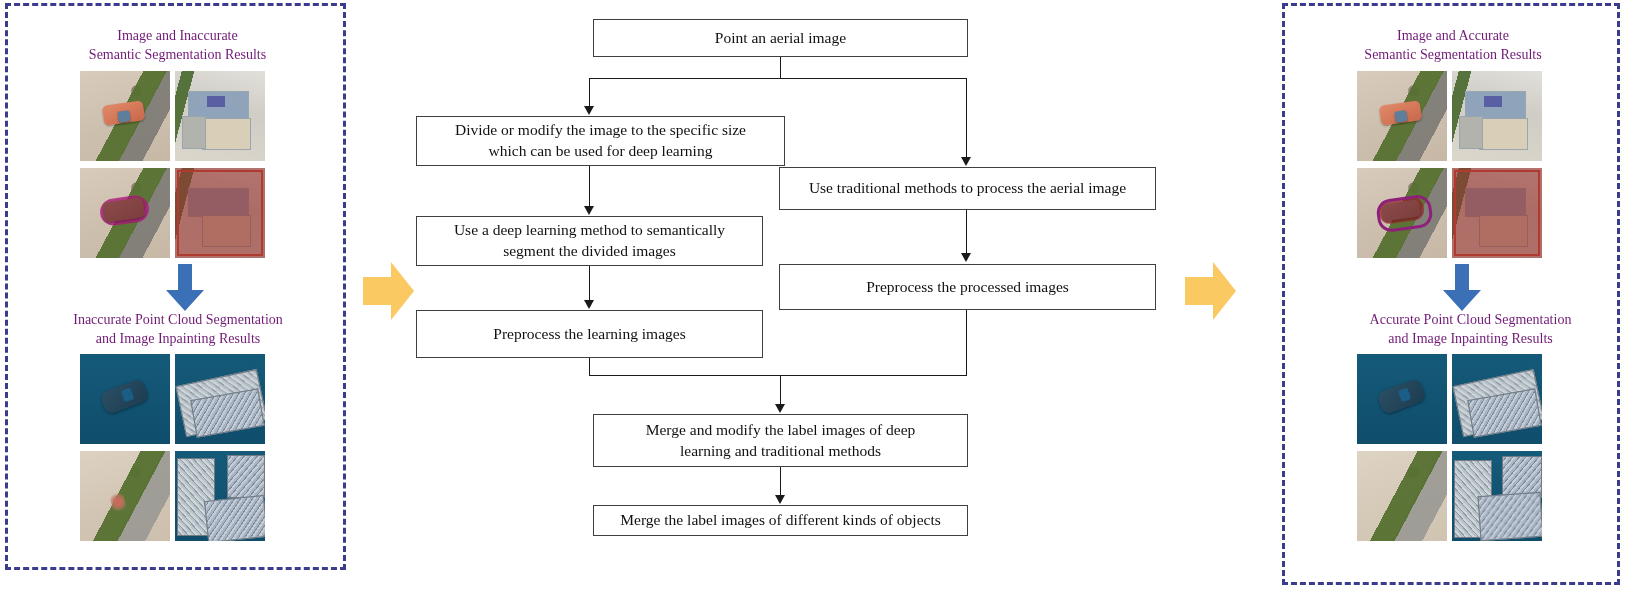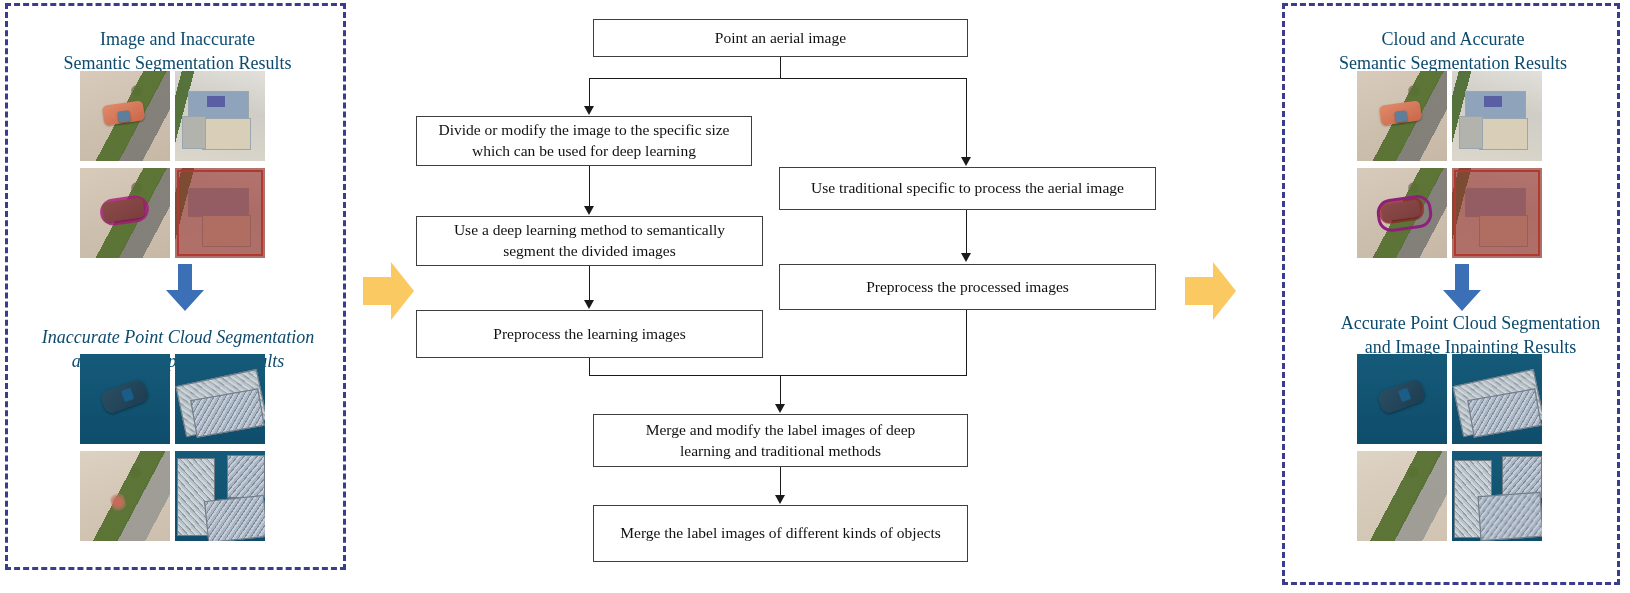--- a/index.html
+++ b/index.html
@@ -5,22 +5,22 @@
   html,body{margin:0;padding:0;background:#ffffff;}
   body{width:1630px;height:593px;position:relative;
        font-family:"Liberation Serif","DejaVu Serif",serif;color:#111;}
   .stage{position:absolute;inset:0;width:1630px;height:593px;overflow:hidden;}
 
   
   .panel{position:absolute;border:3px dashed #3b3c8e;box-sizing:border-box;}
   #left-panel{left:5px;top:3px;width:341px;height:567px;}
   #right-panel{left:1282px;top:3px;width:338px;height:582px;}
 
-  .panel-title{position:absolute;text-align:center;font-size:18px;line-height:1.35;
-               color:#0c4a6e;white-space:pre-line;}
+  .panel-title{position:absolute;text-align:center;font-size:14px;line-height:1.35;
+               color:#701a75;white-space:pre-line;}
 
   
   .thumb{position:absolute;width:90px;height:90px;overflow:hidden;}
   .thumb .px{position:absolute;inset:0;}
 
   
   .aerial-base{
     background:
       linear-gradient(118deg, rgba(120,140,70,0) 0 46%, rgba(86,112,48,.95) 46% 63%, rgba(120,140,70,0) 63% 100%),
       linear-gradient(118deg, rgba(105,105,105,0) 0 62%, rgba(118,118,112,.85) 62% 80%, rgba(105,105,105,0) 80% 100%),
@@ -129,21 +129,21 @@
       <div class="red-overlay"></div>
         <div class="red-edge"></div>
     </div>
 
     <div class="blue-arrow" style="left:155px;top:258px;">
       <svg width="44" height="48" viewBox="0 0 44 48">
           <polygon points="15,0 29,0 29,26 41,26 22,47 3,26 15,26" fill="#3b6fb6"></polygon>
         </svg>
     </div>
 
-    <div class="panel-title" style="left:6px;top:319px;width:328px;font-style:italic;">Inaccurate Point Cloud Segmentation
+    <div class="panel-title" style="left:6px;top:305px;width:328px;">Inaccurate Point Cloud Segmentation
 and Image Inpainting Results</div>
 
     <div class="thumb" style="left:72px;top:348px;">
       <div class="px pc-water"></div>
         <div class="pc-car">
           <div class="cw"></div>
         </div>
     </div>
     <div class="thumb" style="left:167px;top:348px;">
       <div class="px pc-water"></div>
@@ -165,36 +165,36 @@
   <div class="yellow-arrow" style="left:363px;top:256px;">
     <svg width="52" height="70" viewBox="0 0 52 70">
       <polygon points="0,21 28,21 28,6 51,35 28,64 28,49 0,49" fill="#fbc962"></polygon>
     </svg>
   </div>
 
   <div>
 
     <div class="fbox" id="n-input" style="left:593px;top:19px;width:375px;height:38px;">Point an aerial image</div>
 
-    <div class="fbox" id="n-divide" style="left:416px;top:116px;width:336px;height:50px;">Divide or modify the image to the specific size
+    <div class="fbox" id="n-divide" style="left:416px;top:116px;width:369px;height:50px;">Divide or modify the image to the specific size
 which can be used for deep learning</div>
 
     <div class="fbox" id="n-deep" style="left:416px;top:216px;width:347px;height:50px;">Use a deep learning method to semantically
 segment the divided images</div>
 
     <div class="fbox" id="n-pseg" style="left:416px;top:310px;width:347px;height:48px;">Preprocess the learning images</div>
 
-    <div class="fbox" id="n-trad" style="left:779px;top:167px;width:377px;height:43px;">Use traditional specific to process the aerial image</div>
+    <div class="fbox" id="n-trad" style="left:779px;top:167px;width:377px;height:43px;">Use traditional methods to process the aerial image</div>
 
     <div class="fbox" id="n-pproc" style="left:779px;top:264px;width:377px;height:46px;">Preprocess the processed images</div>
 
     <div class="fbox" id="n-merge1" style="left:593px;top:414px;width:375px;height:53px;">Merge and modify the label images of deep
 learning and traditional methods</div>
 
-    <div class="fbox" id="n-merge2" style="left:593px;top:505px;width:375px;height:57px;">Merge the label images of different kinds of objects</div>
+    <div class="fbox" id="n-merge2" style="left:593px;top:505px;width:375px;height:31px;">Merge the label images of different kinds of objects</div>
 
     <div class="conn vline" style="left:780px;top:57px;height:22px;"></div>
     <div class="conn hline" style="left:589px;top:78px;width:378px;"></div>
 
     <div class="conn vline" style="left:589px;top:78px;height:29px;"></div>
     <div class="ahead" style="left:584px;top:106px;"></div>
 
     <div class="conn vline" style="left:966px;top:78px;height:80px;"></div>
     <div class="ahead" style="left:961px;top:157px;"></div>
 
@@ -217,21 +217,21 @@
     <div class="ahead" style="left:775px;top:495px;"></div>
   </div>
 
   <div class="yellow-arrow" style="left:1185px;top:256px;">
     <svg width="52" height="70" viewBox="0 0 52 70">
       <polygon points="0,21 28,21 28,6 51,35 28,64 28,49 0,49" fill="#fbc962"></polygon>
     </svg>
   </div>
 
   <div class="panel" id="right-panel">
-    <div class="panel-title" style="left:12px;top:21px;width:312px;">Cloud and Accurate
+    <div class="panel-title" style="left:12px;top:21px;width:312px;">Image and Accurate
 Semantic Segmentation Results</div>
 
     <div class="thumb" style="left:72px;top:65px;">
       <div class="px aerial-base"></div>
         <div class="car orange"></div>
         <div class="car window"></div>
     </div>
     <div class="thumb" style="left:167px;top:65px;">
       <div class="px bldg-base"></div>
       <div class="b-roof blue" style="left:14%;top:22%;width:66%;height:30%;"></div>

